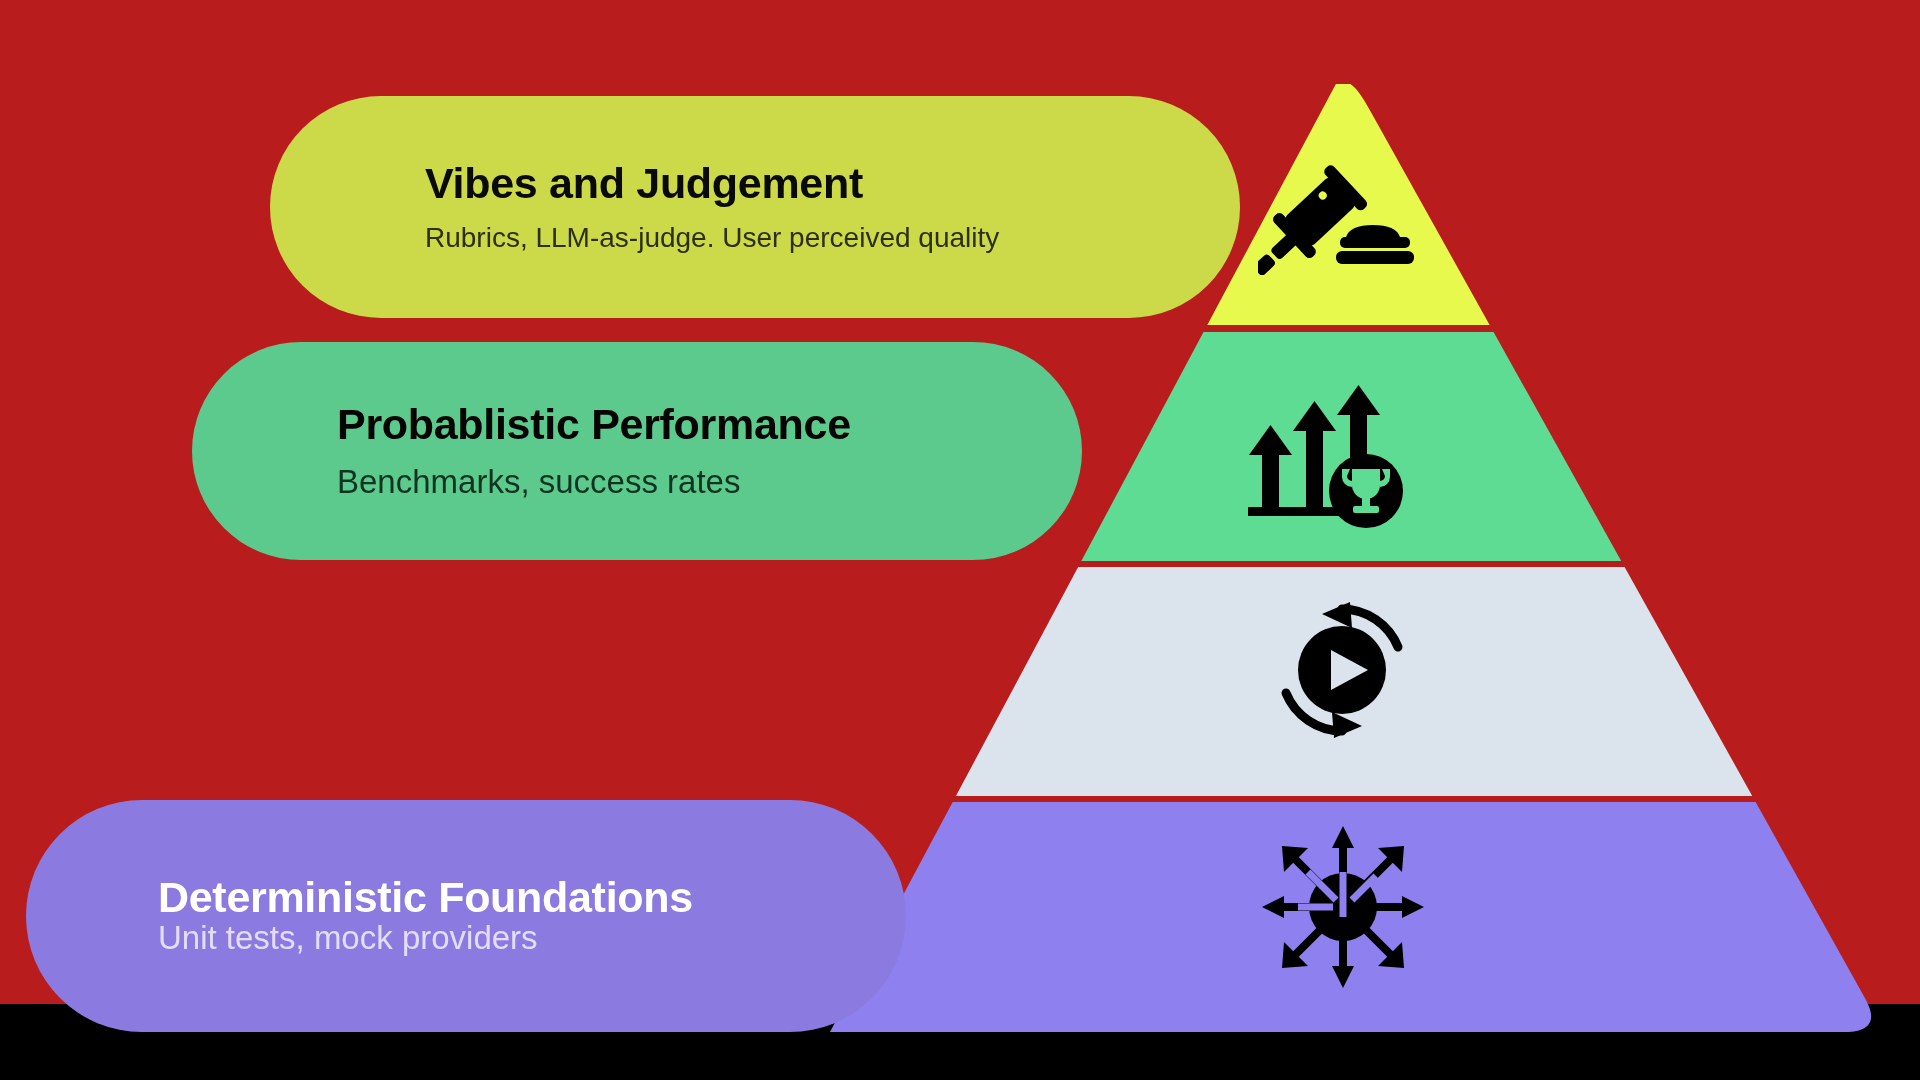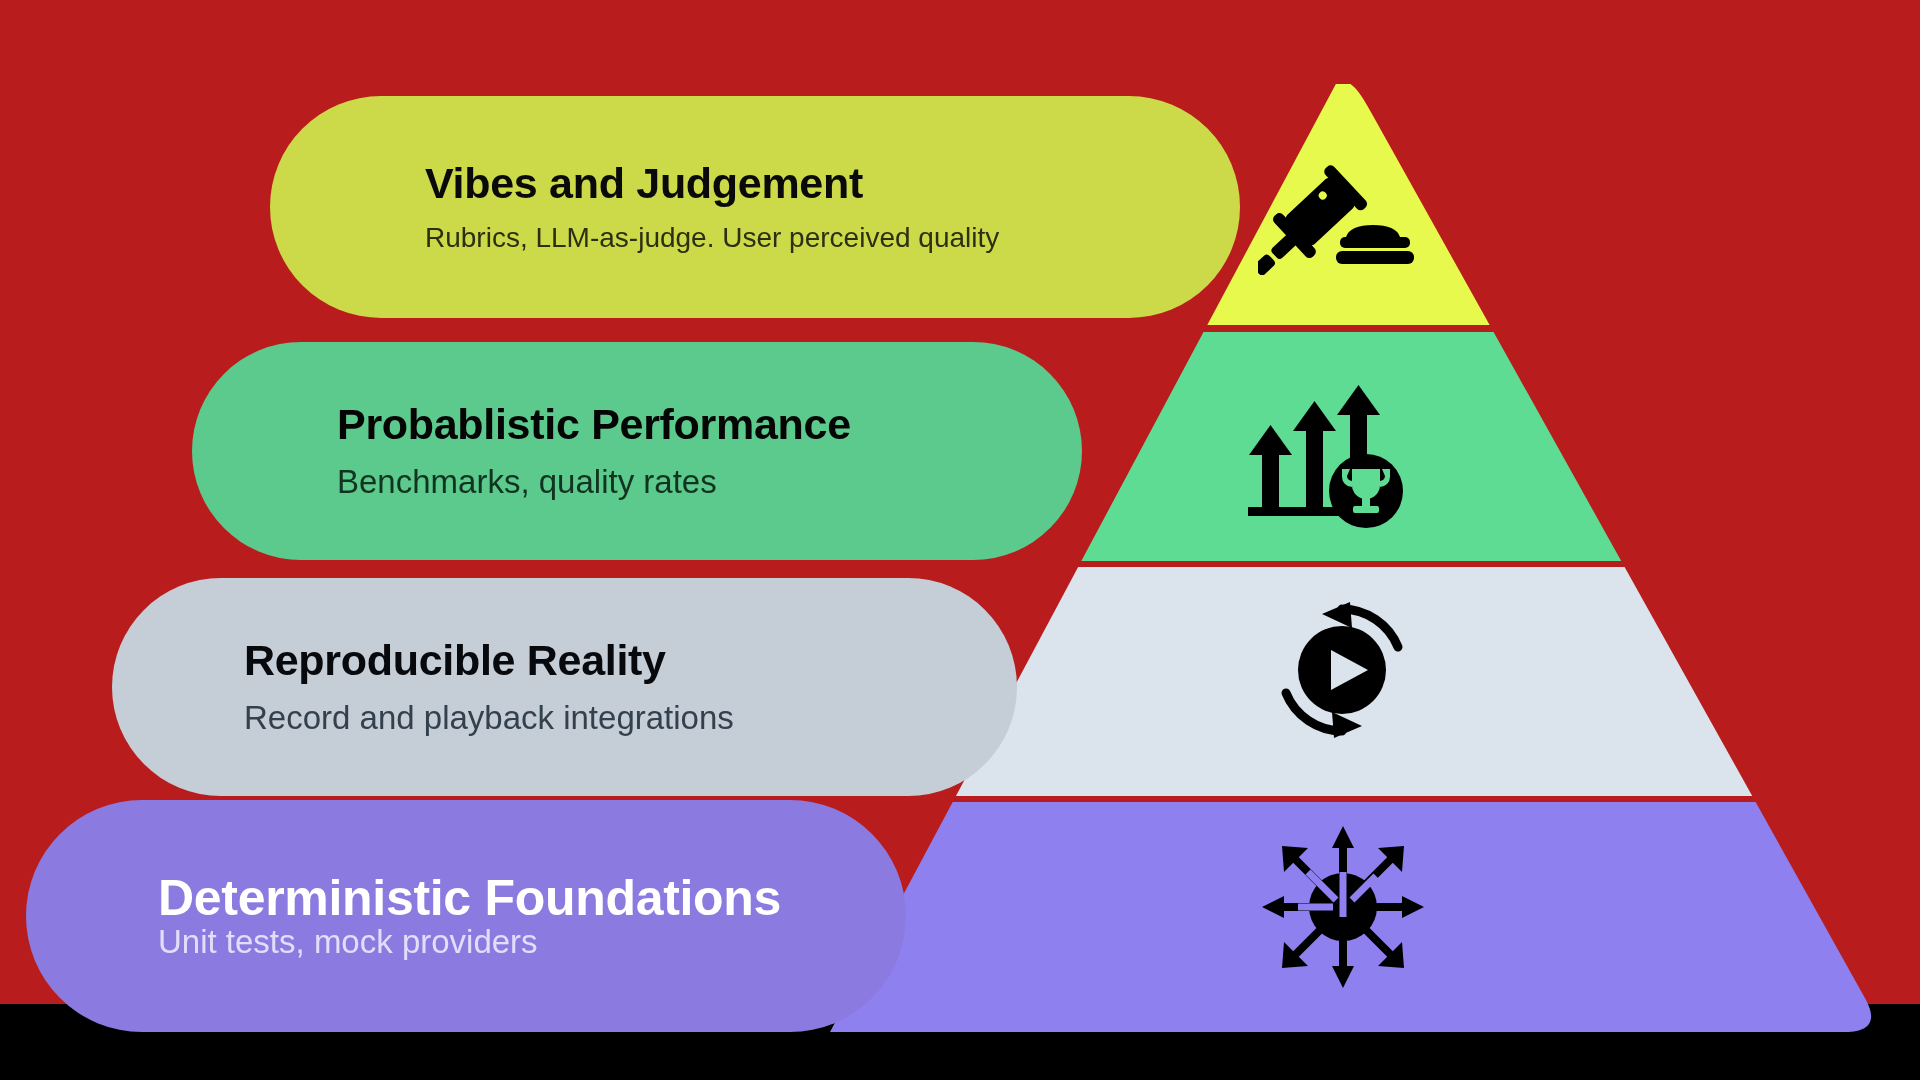--- a/index.html
+++ b/index.html
@@ -20,21 +20,21 @@
   
   #pill-2{left:192px;top:342px;width:890px;height:218px;background:#5cc98d;padding-left:145px;justify-content:center;}
   #pill-2 .title{font-size:43px;color:#050505;}
   #pill-2 .sub{font-size:33px;color:#10341f;margin-top:17px;}
   
   #pill-3{left:112px;top:578px;width:905px;height:218px;background:#c5cdd7;padding-left:132px;}
   #pill-3 .title{font-size:43px;color:#07090c;}
   #pill-3 .sub{font-size:33px;color:#33404d;margin-top:17px;}
   
   #pill-4{left:26px;top:800px;width:880px;height:232px;background:#8b7be0;padding-left:132px;}
-  #pill-4 .title{font-size:50px;color:#ffffff;}
+  #pill-4 .title{font-size:43px;color:#ffffff;}
   #pill-4 .sub{font-size:33px;color:#e3ddfa;}
 
   #icon-1{left:1258px;top:155px;width:160px;height:120px;}
   #icon-2{left:1240px;top:385px;width:180px;height:145px;}
   #icon-3{left:1272px;top:600px;width:140px;height:140px;}
   #icon-4{left:1258px;top:822px;width:170px;height:170px;}
 </style>
 </head>
 <body>
 
@@ -93,21 +93,21 @@
         <circle cx="74" cy="40" r="4" fill="#e8f94e"></circle>
       </g>
       <rect x="82" y="82" width="70" height="11" rx="5"></rect>
       <path d="M88 82 q4 -12 27 -12 q23 0 27 12 z"></path>
       <rect x="78" y="96" width="78" height="13" rx="6"></rect>
     </svg>
   </div>
 
   <div class="pill" id="pill-2">
     <div class="title">Probablistic Performance</div>
-    <div class="sub">Benchmarks, quality rates</div>
+    <div class="sub">Benchmarks, success rates</div>
   </div>
   <div class="icon" id="icon-2">
     <svg viewBox="0 0 180 145" width="180" height="145" fill="#000">
       <rect x="8" y="122" width="104" height="9"></rect>
       <g>
         <rect x="22" y="62" width="17" height="60"></rect>
         <path d="M30.5 40 L52 70 H9 Z"></path>
       </g>
       <g>
         <rect x="66" y="38" width="17" height="84"></rect>
@@ -121,24 +121,20 @@
       <g fill="#5fdc93">
         <path d="M112 84 h28 v16 a14 14 0 0 1 -28 0 z"></path>
         <path d="M110 84 h-8 v8 a10 10 0 0 0 10 10 v-6 a5 5 0 0 1 -5 -5 z"></path>
         <path d="M142 84 h8 v8 a10 10 0 0 1 -10 10 v-6 a5 5 0 0 0 5 -5 z"></path>
         <rect x="122" y="112" width="8" height="10"></rect>
         <rect x="113" y="121" width="26" height="7" rx="2"></rect>
       </g>
     </svg>
   </div>
 
-  <div class="pill" id="pill-3">
-    <div class="title">Reproducible Reality</div>
-    <div class="sub">Record and playback integrations</div>
-  </div>
   <div class="icon" id="icon-3">
     <svg viewBox="0 0 140 140" width="140" height="140">
       <circle cx="70" cy="70" r="44" fill="#000"></circle>
       <path d="M59 50 L96 70 L59 90 Z" fill="#dbe4ec"></path>
       <path d="M70 9 A61 61 0 0 1 126 47" fill="none" stroke="#000" stroke-width="9" stroke-linecap="round"></path>
       <path d="M70 131 A61 61 0 0 1 14 93" fill="none" stroke="#000" stroke-width="9" stroke-linecap="round"></path>
       <path d="M78 2 L50 14 L80 28 Z" fill="#000"></path>
       <path d="M62 138 L90 126 L60 112 Z" fill="#000"></path>
     </svg>
   </div>

